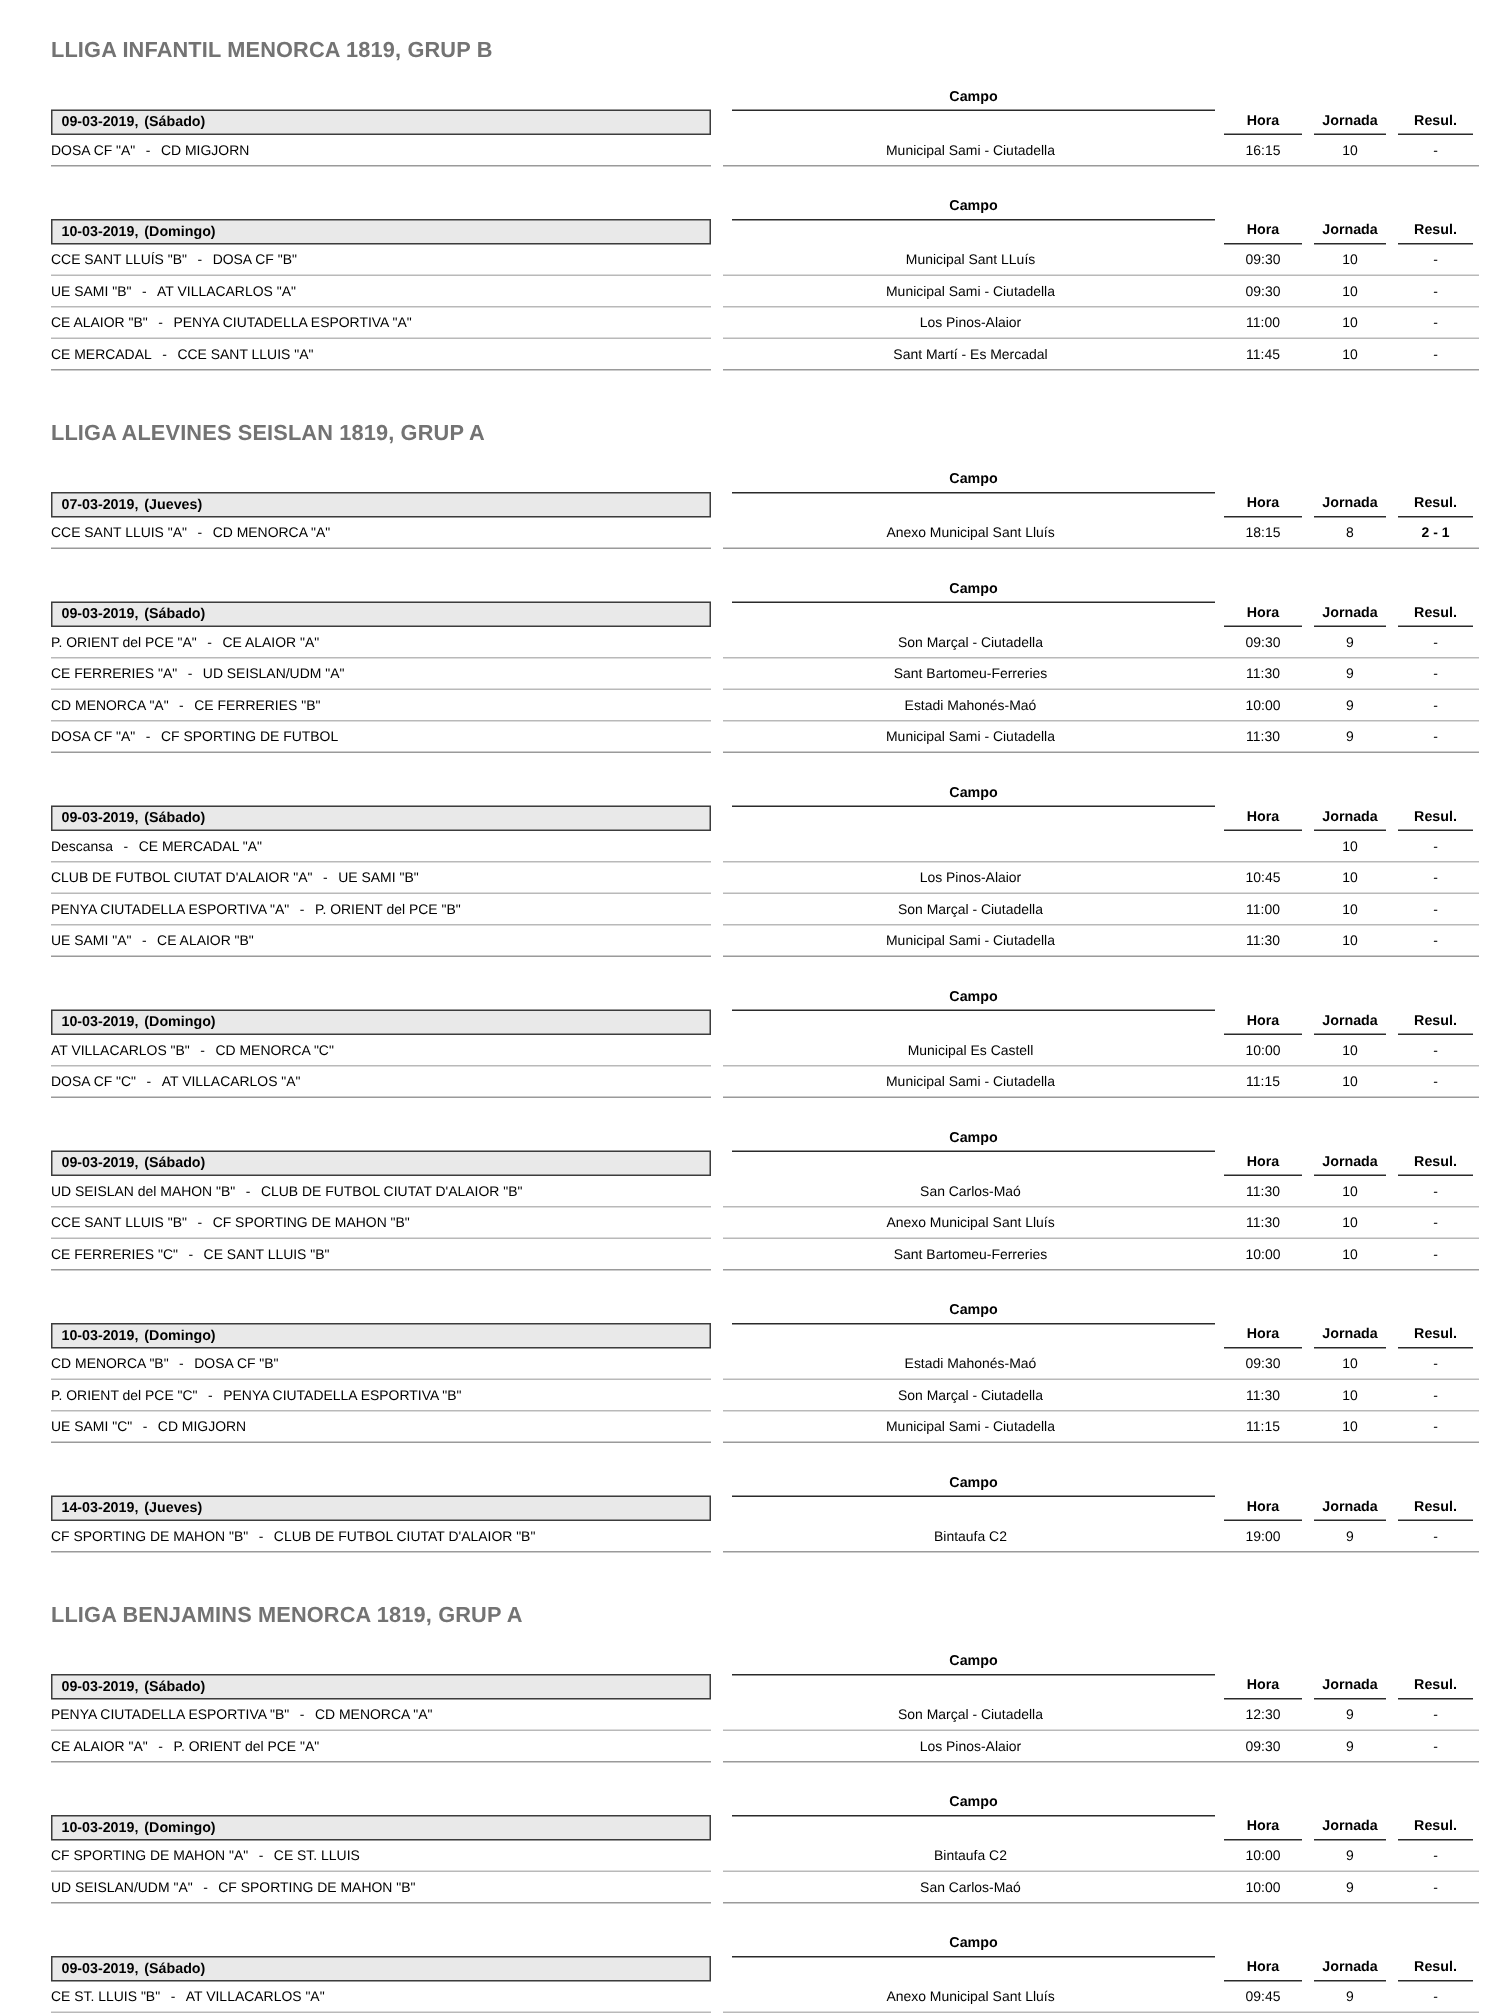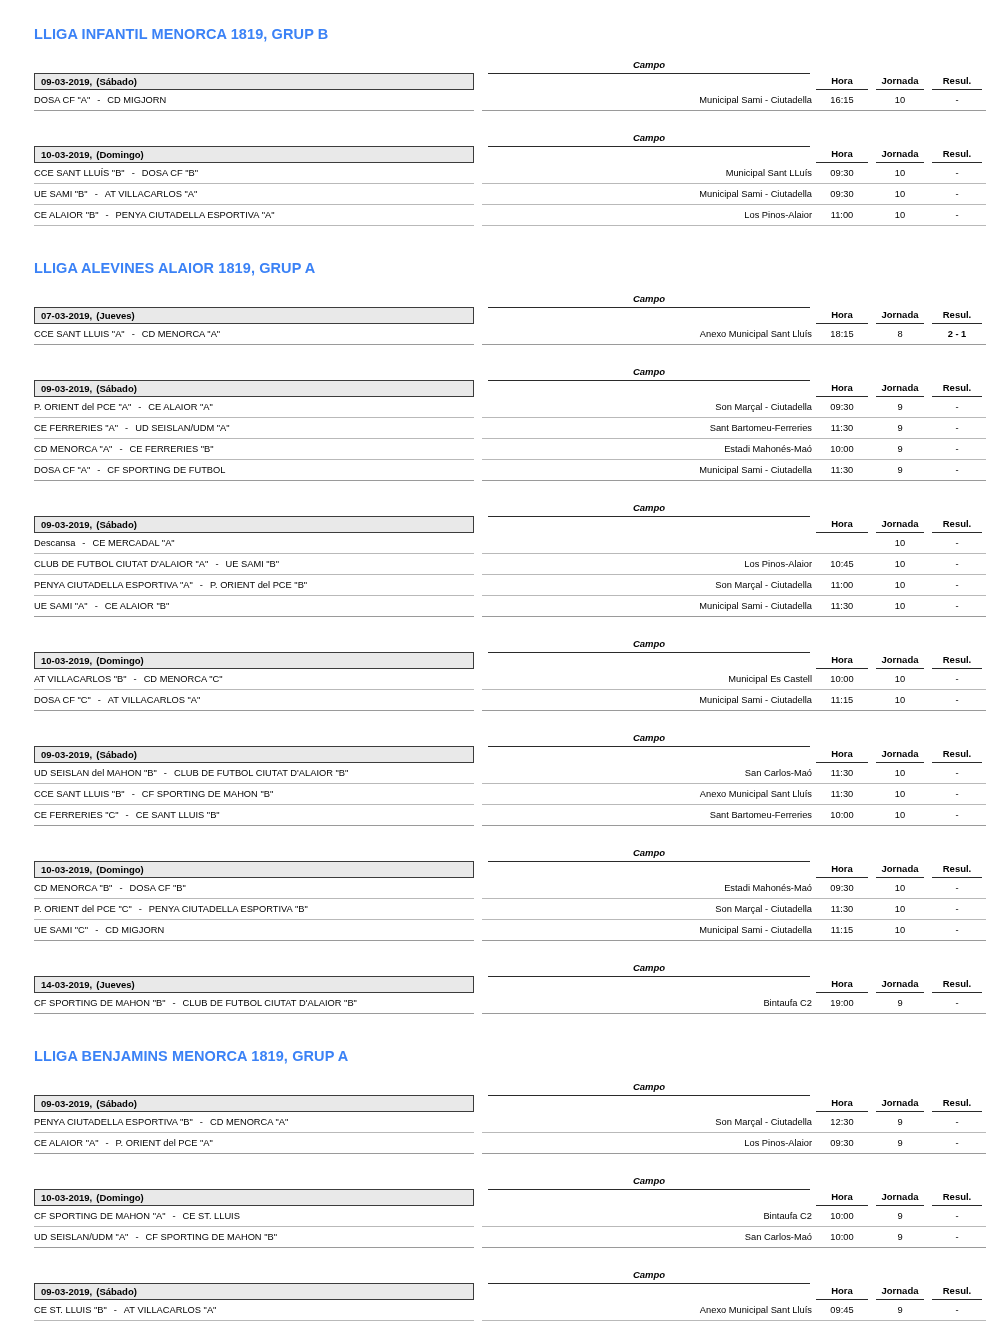--- a/index.html
+++ b/index.html
@@ -20,21 +20,21 @@
     padding: 26px 24px 10px 34px;
   }
 
   
   .league-title {
     font-size: 14.5px;
     font-weight: bold;
     letter-spacing: 0.1px;
     margin: 0 0 16px 0;
     padding-top: 14px;
-    color: #3b82f6;
+    color: #737373;
   }
   .league-block:first-child .league-title { padding-top: 0; }
 
   
   .day-table {
     width: 942px;
     border-collapse: collapse;
     table-layout: fixed;
     margin-bottom: 20px;
     font-size: 9.5px;
@@ -67,41 +67,41 @@
   .datebox .dow { font-weight: bold; padding-left: 4px; }
   .col-head {
     text-align: center;
     font-weight: bold;
     font-size: 9.5px;
     line-height: 13px;
     padding-bottom: 2px;
     border-bottom: 1.4px solid #2a2a2a;
     margin: 0 4px;
   }
-  .col-head.field-head { margin: 0 2px 16px 6px; font-style: italic; }
+  .col-head.field-head { margin: 0 2px 16px 6px; }
 
   
   tr.match-row > td {
     padding: 5px 0 5px 0;
     border-bottom: 1.1px solid #b9b9b9;
     vertical-align: middle;
     font-size: 9.3px;
     height: 20px;
   }
   tr.match-row.last-row > td {
     border-bottom: 1.4px solid #9a9a9a;
   }
   td.match-cell {
     text-align: left;
     padding-left: 2px;
     white-space: nowrap;
   }
   td.gap-cell { border-bottom: none !important; }
   td.field-cell {
-    text-align: right;
+    text-align: center;
     padding-left: 8px;
     white-space: nowrap;
   }
   td.time-cell, td.round-cell, td.res-cell {
     text-align: center;
   }
   td.res-cell.has-result { font-weight: bold; }
   .vs-dash { padding: 0 7px; }
 </style>
 </head>
@@ -193,25 +193,33 @@
             <td class="res-cell">-</td>
           </tr>
           <tr class="match-row">
             <td class="match-cell"><span>CE ALAIOR "B"</span><span class="vs-dash">-</span><span>PENYA CIUTADELLA ESPORTIVA "A"</span></td>
             <td class="gap-cell"></td>
             <td class="field-cell">Los Pinos-Alaior</td>
             <td class="time-cell">11:00</td>
             <td class="round-cell">10</td>
             <td class="res-cell">-</td>
           </tr>
+          <tr class="match-row last-row">
+            <td class="match-cell"><span>CE MERCADAL</span><span class="vs-dash">-</span><span>CCE SANT LLUIS "A"</span></td>
+            <td class="gap-cell"></td>
+            <td class="field-cell">Sant Martí - Es Mercadal</td>
+            <td class="time-cell">11:45</td>
+            <td class="round-cell">10</td>
+            <td class="res-cell">-</td>
+          </tr>
         </tbody>
       </table>
     </div>
     <div class="league-block">
-      <div class="league-title">LLIGA ALEVINES ALAIOR 1819, GRUP A</div>
+      <div class="league-title">LLIGA ALEVINES SEISLAN 1819, GRUP A</div>
       <table class="day-table">
         <colgroup>
           <col class="c-match">
           <col class="c-gap">
           <col class="c-field">
           <col class="c-time">
           <col class="c-round">
           <col class="c-res">
         </colgroup>
         <tbody>

